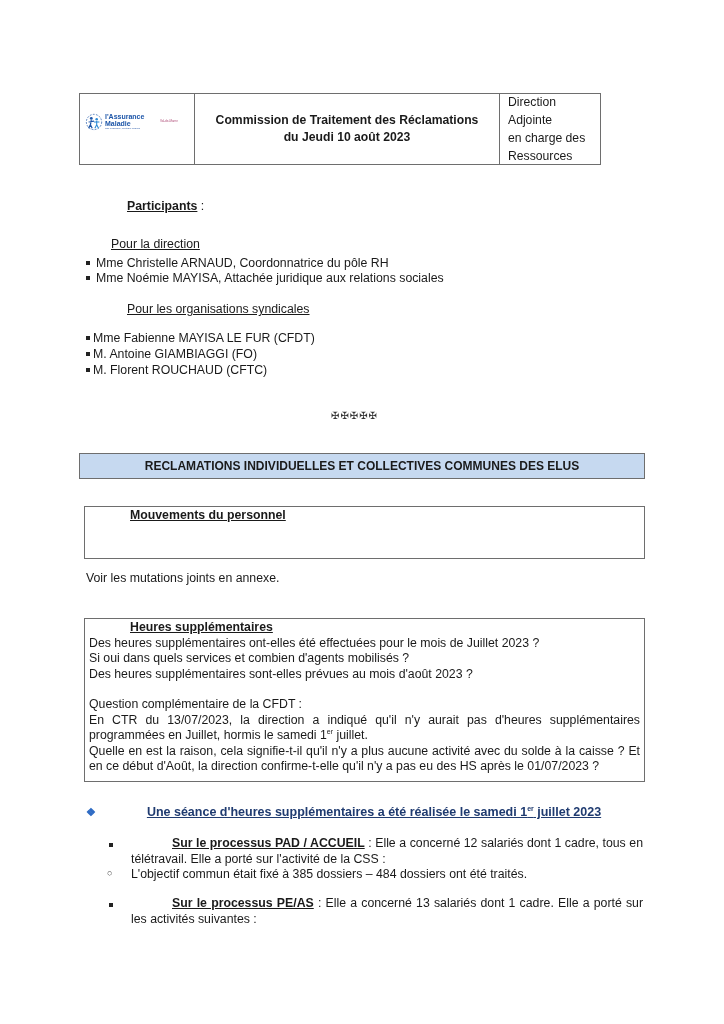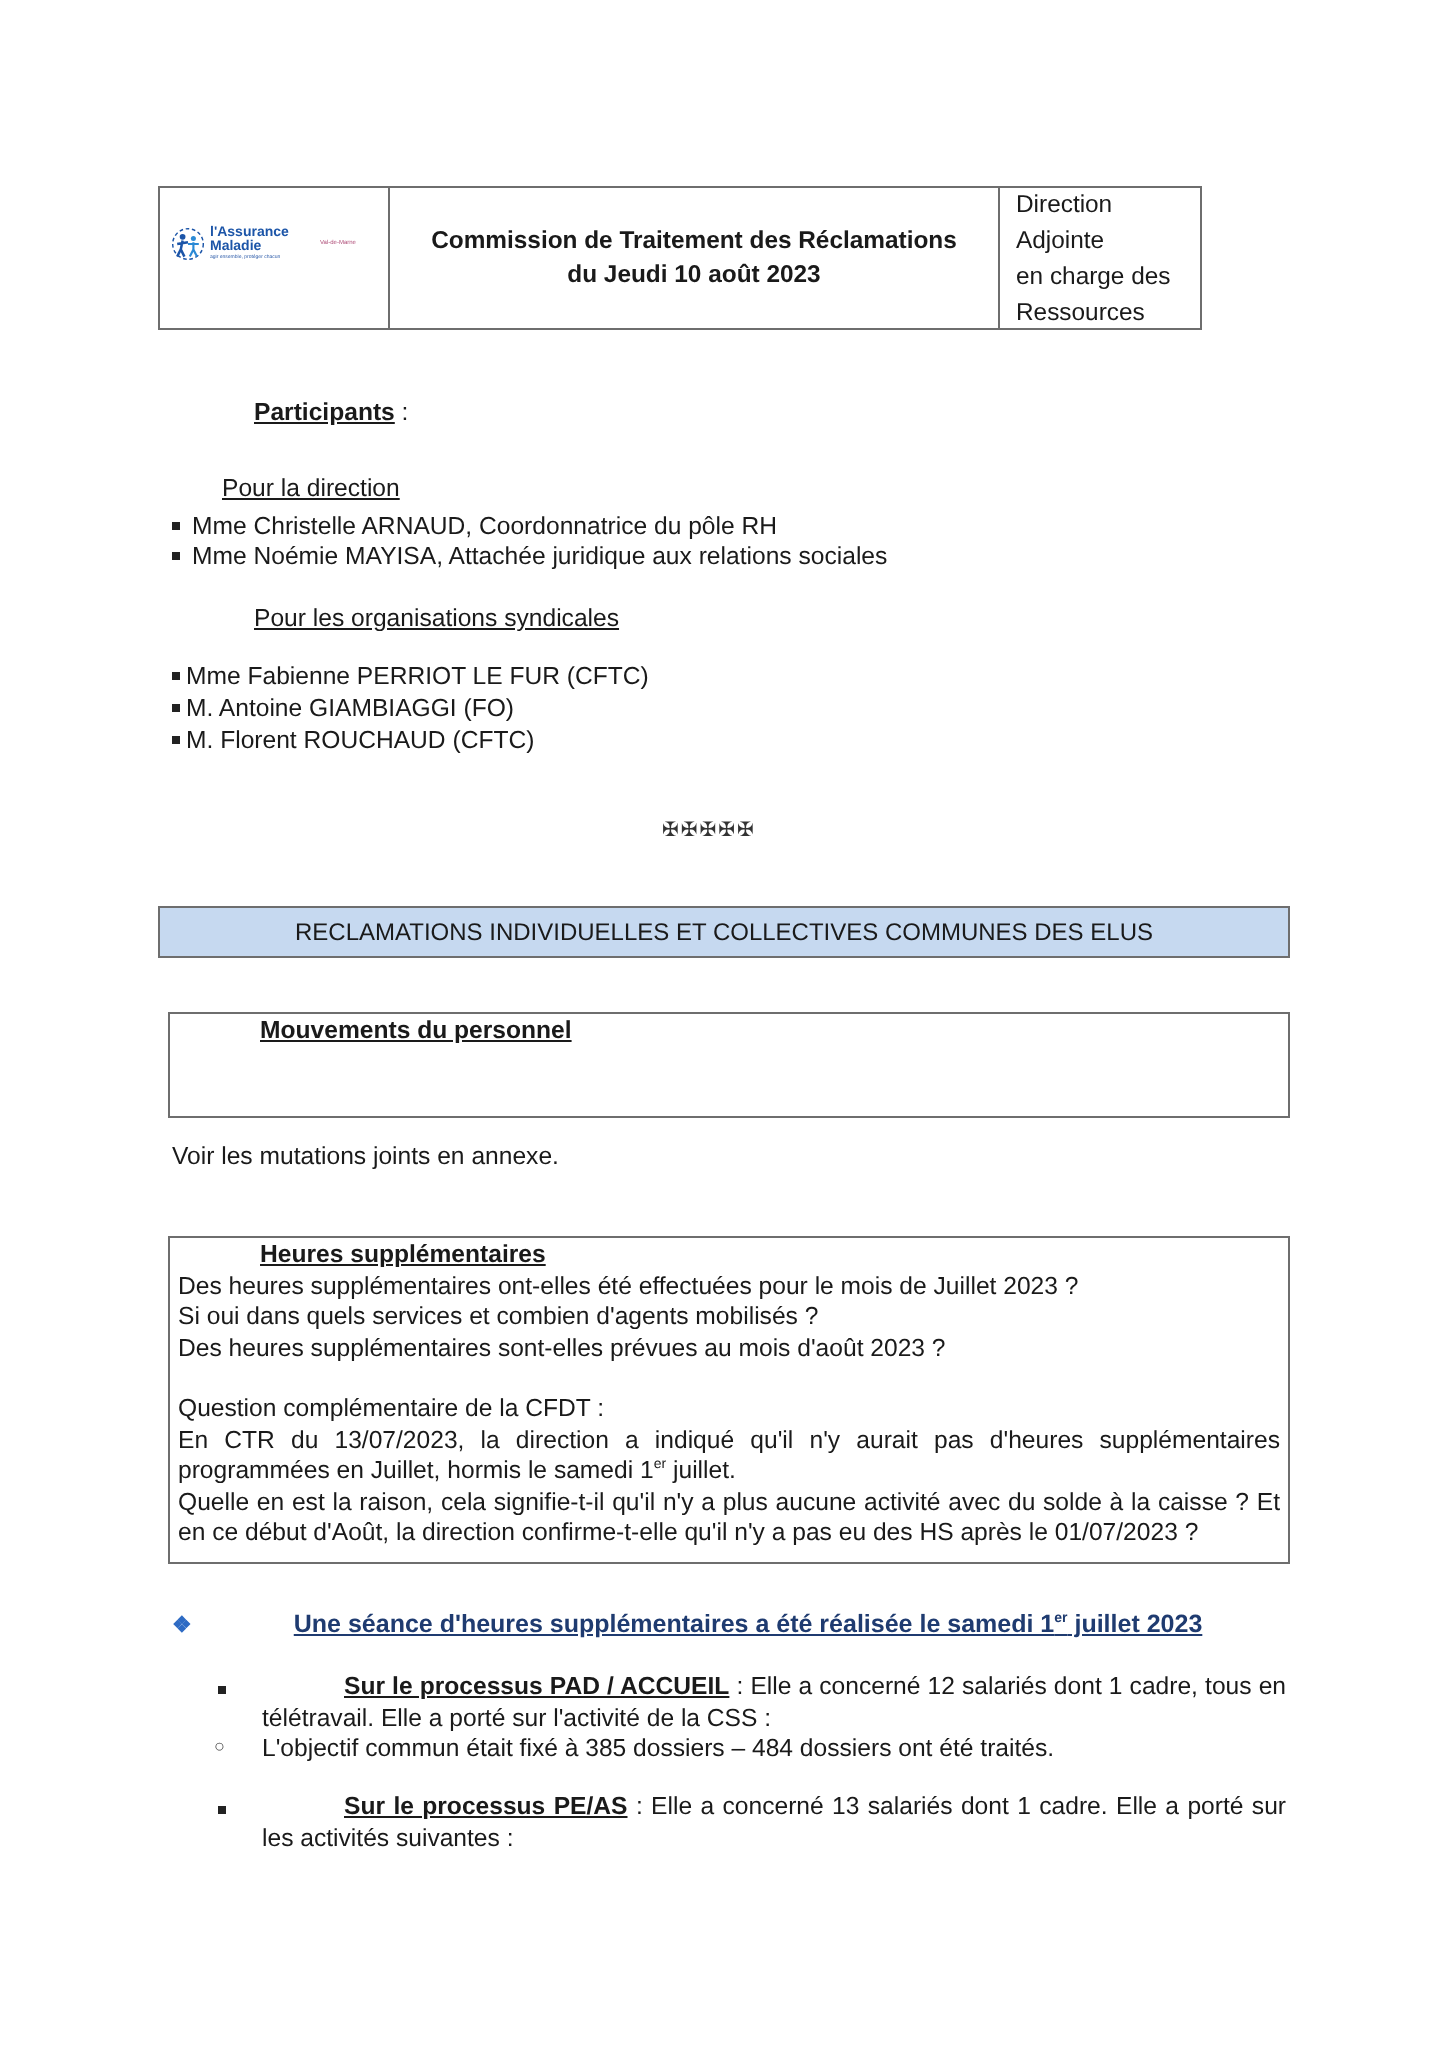--- a/index.html
+++ b/index.html
@@ -16,21 +16,21 @@
   .logo { position: absolute; left: 5px; top: 19px; display: flex; align-items: center; }
   .logo svg { width: 18px; height: 18px; }
   .logo-text { margin-left: 2px; color: #1c55a8; font-weight: bold; font-size: 7px; line-height: 7px; }
   .logo-sub { font-size: 2.5px; color: #2b5aa8; font-weight: normal; line-height: 4px; }
   .logo-right { position: absolute; left: 80px; top: 25px; font-size: 3px; color: #b0507a; }
   .t { position: absolute; white-space: nowrap; line-height: 15px; }
   .u { text-decoration: underline; padding-left: 41px; }
   .b { font-weight: bold; }
   .bullet-sq { display: inline-block; width: 4px; height: 4px; background: #222; margin-right: 6px; vertical-align: middle; position: relative; top: -1px; }
   .stars { left: 331px; top: 408px; letter-spacing: 1px; font-size: 10px; color: #333; }
-  .bar { left: 79px; top: 453px; width: 566px; height: 26px; background: #c6d9f0; border: 1.3px solid #6e6e6e; box-sizing: border-box; display: flex; align-items: center; justify-content: center; font-weight: normal; font-size: 12px; }
+  .bar { left: 79px; top: 453px; width: 566px; height: 26px; background: #c6d9f0; border: 1.3px solid #6e6e6e; box-sizing: border-box; display: flex; align-items: center; justify-content: center; font-weight: bold; font-size: 12px; }
   .box { position: absolute; left: 84px; width: 561px; border: 1.3px solid #6e6e6e; box-sizing: border-box; padding: 1px 4px; line-height: 15.5px; }
   .box p { margin: 0; }
   .justify { text-align: justify; }
   .seance { left: 86px; top: 805px; color: #1f3b70; font-weight: bold; font-size: 12.5px; }
   .seance .diamond { color: #2e6bc4; margin-right: 10px; font-size: 11px; }
   sup { font-size: 7px; line-height: 0; }
   .para { position: absolute; left: 131px; width: 512px; line-height: 16px; text-align: justify; }
   .sq-abs { position: absolute; width: 4px; height: 4px; background: #222; }
   .circ { position: absolute; left: 107px; font-size: 9px; color: #444; }
 </style>
@@ -67,21 +67,21 @@
 
 <div class="t" style="left:86px; top:199px;"><span class="b u">Participants</span><span> :</span></div>
 
 <div class="t u" style="left:70px; top:227px;margin-top:10px;">Pour la direction</div>
 
 <div class="t" style="left:86px; top:256px;"><span class="bullet-sq"></span><span>Mme Christelle ARNAUD, Coordonnatrice du pôle RH</span></div>
 <div class="t" style="left:86px; top:271px;"><span class="bullet-sq"></span><span>Mme Noémie MAYISA, Attachée juridique aux relations sociales</span></div>
 
 <div class="t u" style="left:86px; top:302px;">Pour les organisations syndicales</div>
 
-<div class="t" style="left:86px; top:331px;"><span class="bullet-sq" style="margin-right:3px"></span><span>Mme Fabienne PERRIOT LE FUR (CFTC)</span></div>
+<div class="t" style="left:86px; top:331px;"><span class="bullet-sq" style="margin-right:3px"></span><span>Mme Fabienne MAYISA LE FUR (CFDT)</span></div>
 <div class="t" style="left:86px; top:347px;"><span class="bullet-sq" style="margin-right:3px"></span><span>M. Antoine GIAMBIAGGI (FO)</span></div>
 <div class="t" style="left:86px; top:363px;"><span class="bullet-sq" style="margin-right:3px"></span><span>M. Florent ROUCHAUD (CFTC)</span></div>
 
 <div class="t stars">✠✠✠✠✠</div>
 
 <div class="abs bar">RECLAMATIONS INDIVIDUELLES ET COLLECTIVES COMMUNES DES ELUS</div>
 
 <div class="box justify" style="top:506px; height:53px;">
   <p class="b u">Mouvements du personnel</p>
 </div>

